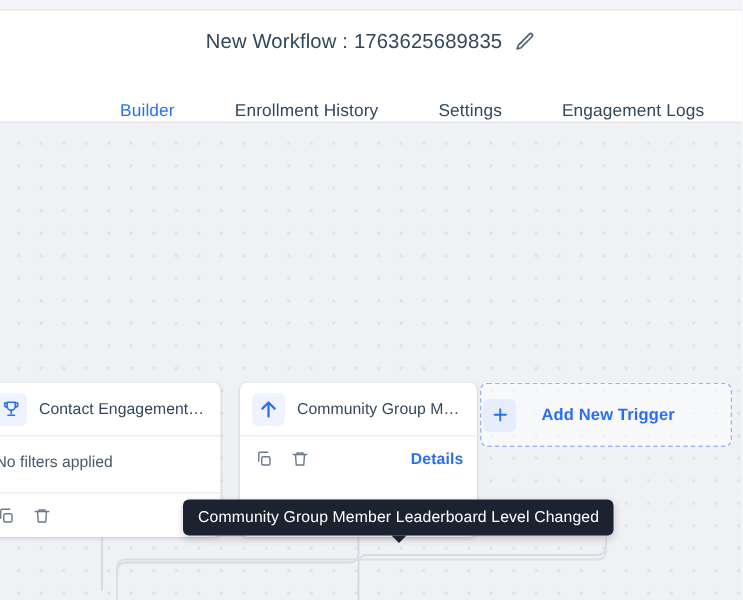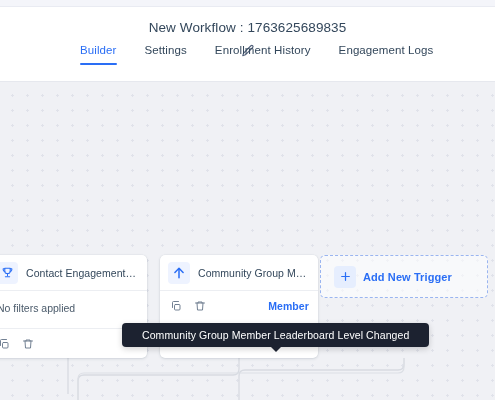--- a/index.html
+++ b/index.html
@@ -42,45 +42,44 @@
     box-sizing: border-box;
   }
   .title-row {
     position: absolute;
     left: 0; top: 12px;
     width: 495px;
     display: flex;
     align-items: center;
     justify-content: center;
     gap: 8px;
-    flex-direction: column;
   }
   .title-text {
     font-size: 13.5px;
     color: #33475b;
     font-weight: 400;
     letter-spacing: 0.1px;
     white-space: nowrap;
   }
   .edit-icon {
     display: inline-flex;
     align-items: center;
     justify-content: center;
     width: 15px; height: 15px;
     cursor: pointer;
   }
 
   
   .tabs {
     position: absolute;
     left: 80px;
-    top: 36px;
-    display: flex;
-    align-items: center;
-    gap: 0px;
+    top: 60px;
+    display: flex;
+    align-items: center;
+    gap: 12px;
   }
   .tab {
     position: relative;
     font-size: 11.5px;
     color: #33475b;
     padding: 0 14px 9px 14px;
     cursor: pointer;
     white-space: nowrap;
     letter-spacing: 0.1px;
   }
@@ -207,22 +206,22 @@
     position: absolute;
     left: 320px;
     top: 173px;
     width: 168px;
     height: 43px;
     border: 1.3px dashed #9ab5f0;
     border-radius: 5px;
     background: rgba(255,255,255,0.55);
     display: flex;
     align-items: center;
-    gap: 7px;
-    padding-left: 13px;
+    gap: 17px;
+    padding-left: 1px;
     box-sizing: border-box;
     cursor: pointer;
   }
   .add-plus {
     width: 22px; height: 22px;
     border-radius: 4px;
     background: #e6eefe;
     display: flex;
     align-items: center;
     justify-content: center;
@@ -232,25 +231,25 @@
     font-size: 11px;
     color: #2a6ef5;
     font-weight: 600;
     letter-spacing: 0.1px;
   }
 
   
   .tooltip {
     position: absolute;
     left: 122px;
-    top: 241px;
+    top: 251px;
     background: #1c2230;
     color: #ffffff;
     font-size: 10.5px;
-    padding: 6px 20px;
+    padding: 6px 10px;
     border-radius: 4px;
     white-space: nowrap;
     z-index: 30;
     letter-spacing: 0.1px;
     box-shadow: 0 2px 6px rgba(0,0,0,0.18);
   }
   .tooltip::after {
     content: "";
     position: absolute;
     left: 50%;
@@ -278,24 +277,24 @@
           <path d="M17 3a2.1 2.1 0 0 1 3 3L7.5 18.5 3 20l1.5-4.5L17 3z"></path>
         </svg>
       </span>
     </div>
 
     <div class="tabs">
       <div class="tab active">
         <span>Builder</span>
       </div>
       <div class="tab">
+        <span>Enrollment History</span>
+      </div>
+      <div class="tab">
         <span>Settings</span>
-      </div>
-      <div class="tab">
-        <span>Enrollment History</span>
       </div>
       <div class="tab">
         <span>Engagement Logs</span>
       </div>
     </div>
   </div>
 
   <div class="canvas">
 
     <svg class="connectors" viewBox="0 0 495 318" width="495" height="318">
@@ -357,21 +356,21 @@
             <path d="M5 15V5a2 2 0 0 1 2-2h10"></path>
           </svg>
         </span>
         <span class="foot-icon">
           <svg width="12" height="12" viewBox="0 0 24 24" fill="none" stroke="#6b7a8d" stroke-width="1.9" stroke-linecap="round" stroke-linejoin="round">
             <path d="M3 6h18"></path>
             <path d="M8 6V4h8v2"></path>
             <path d="M6 6l1 14h10l1-14"></path>
           </svg>
         </span>
-        <span class="details-link">Member</span>
+        <span class="details-link">Details</span>
       </div>
     </div>
 
     <div class="add-trigger">
       <span class="add-plus">
         <svg width="13" height="13" viewBox="0 0 24 24" fill="none" stroke="#2a6ef5" stroke-width="2.3" stroke-linecap="round">
           <path d="M12 5v14"></path>
           <path d="M5 12h14"></path>
         </svg>
       </span>

